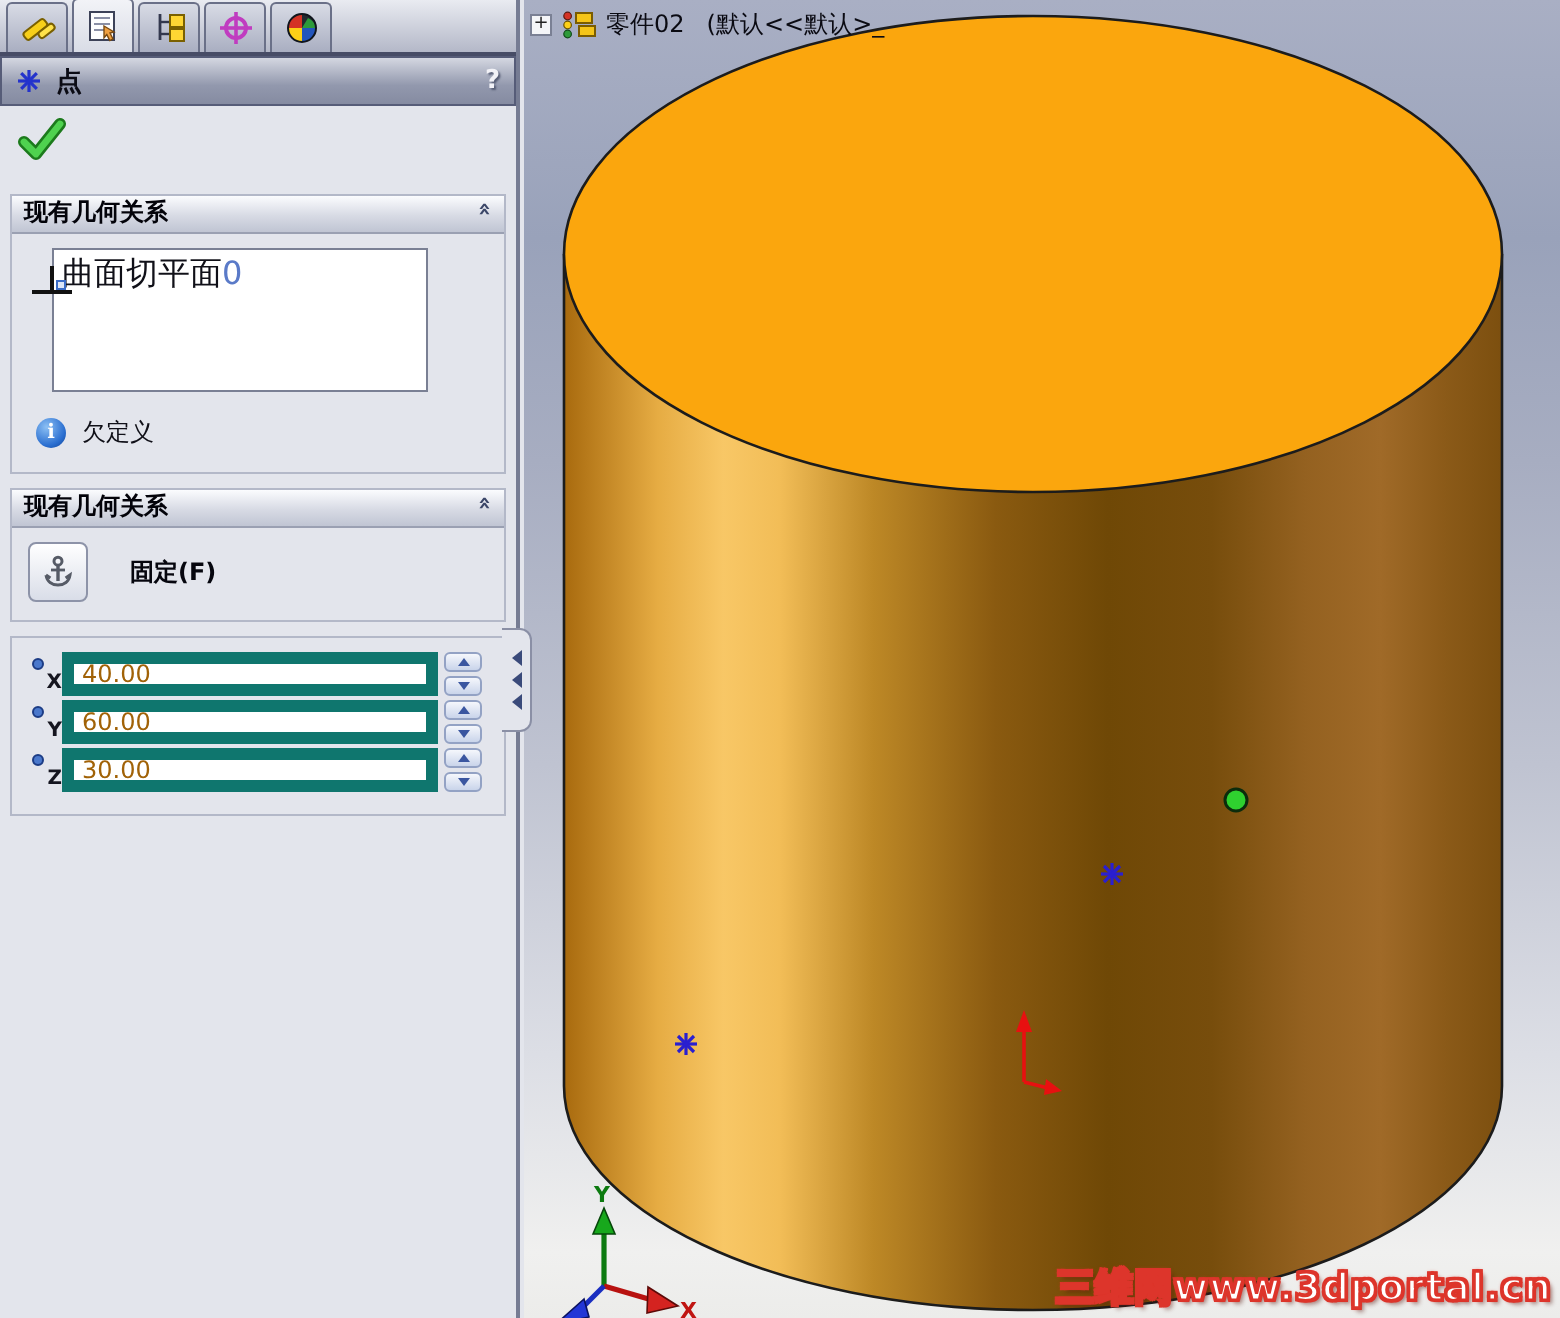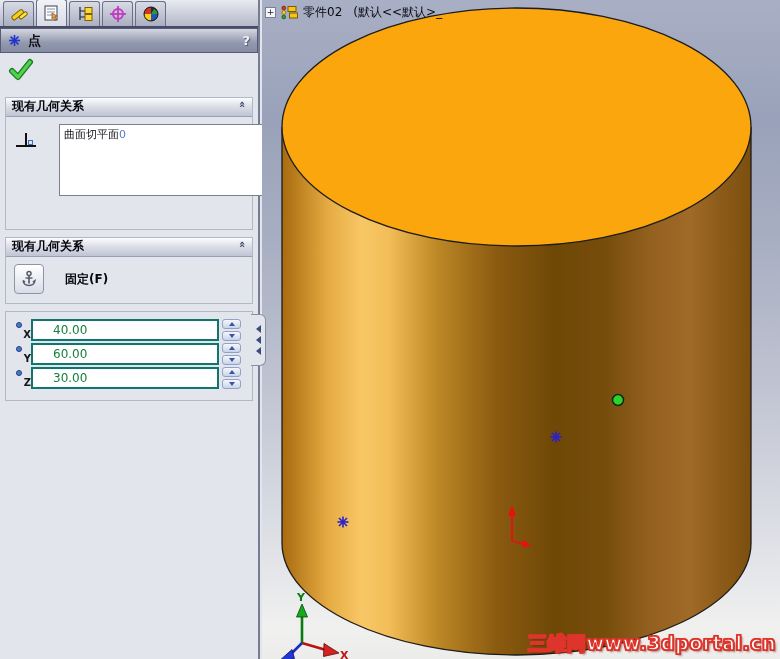--- a/index.html
+++ b/index.html
@@ -35,22 +35,22 @@
   .chevron { margin-left:auto; font-size:11px; color:#3b4668; display:inline-block;
     transform:rotate(90deg); font-weight:bold; }
   .group-body { padding:7px 8px 9px 8px; position:relative; }
 
   .rel-icon { position:absolute; left:10px; top:14px; width:22px; height:16px; }
   .rel-icon .h { position:absolute; left:0; bottom:0; width:20px; height:2px; background:#111; }
   .rel-icon .v { position:absolute; left:9px; bottom:2px; width:2px; height:12px; background:#111; }
   .rel-icon .sq { position:absolute; left:12px; bottom:2px; width:5px; height:5px;
     border:1px solid #3a6cc8; background:#dce6f8; }
 
-  .rel-list { margin-left:45px; width:227px; height:72px; background:#fff;
-    border:1px solid #7a8094; font-size:11px; padding:2px 4px; overflow:hidden; cursor:default; }
+  .rel-list { margin-left:12px; width:188px; height:72px; background:#fff;
+    border:1px solid #7a8094; font-size:16px; padding:2px 4px; overflow:hidden; cursor:default; }
   .rel-item { color:#101018; white-space:nowrap; }
   .rel-item .idx { color:#5a7ac8; }
 
   .status-row { display:flex; align-items:center; gap:8px; margin:12px 0 2px 4px; }
   .info-icon { width:15px; height:15px; border-radius:50%;
     background:radial-gradient(circle at 35% 30%, #8cc0f4, #2a6ed0 65%, #12408f);
     color:#fff; font-size:10px; font-weight:bold; font-family:"DejaVu Serif",serif;
     display:flex; align-items:center; justify-content:center; }
   .info-icon::after { content:"i"; }
   .status-text { font-size:12px; color:#101018; }
@@ -59,22 +59,22 @@
   .fix-btn { width:30px; height:30px; border:1px solid #8d93a8; border-radius:4px;
     background:linear-gradient(#ffffff,#d9dde8); display:flex; align-items:center;
     justify-content:center; cursor:pointer; }
   .fix-label { font-size:12px; font-weight:bold; color:#06060e; }
 
   .param-row { display:flex; align-items:center; margin-bottom:2px; }
   .axis-ico { width:17px; height:20px; position:relative; flex:none; }
   .axis-ico .dot { position:absolute; left:2px; top:2px; width:6px; height:6px;
     border-radius:50%; background:#4a78cc; border:1px solid #1c3c85; }
   .axis-ico .ltr { position:absolute; right:0; bottom:0; font-size:10px; font-weight:bold; color:#15151f; }
-  .param-input { width:188px; height:22px; border:2px solid #0f766e; font-size:12px;
-    padding:0 20px; font-family:"DejaVu Sans","Liberation Sans",sans-serif; background:#fff; color:#15803d; }
+  .param-input { width:188px; height:22px; border:6px solid #0f766e; font-size:12px;
+    padding:0 4px; font-family:"DejaVu Sans","Liberation Sans",sans-serif; background:#fff; color:#a16207; }
   .spin-col { display:flex; flex-direction:column; gap:2px; margin-left:3px; }
   .spin-btn { width:19px; height:10px; border:1px solid #93a2c4; border-radius:3px;
     background:linear-gradient(#f5f7fc,#c9d4ea); display:flex; align-items:center;
     justify-content:center; cursor:pointer; }
   .tri-up { width:0; height:0; border-left:3px solid transparent; border-right:3px solid transparent;
     border-bottom:4px solid #3a56a0; }
   .tri-dn { width:0; height:0; border-left:3px solid transparent; border-right:3px solid transparent;
     border-top:4px solid #3a56a0; }
 
   .flyout-handle { position:absolute; left:251px; top:314px; width:15px; height:52px;
@@ -183,20 +183,24 @@
         <span class="chevron">«</span>
       </div>
       <div class="group-body" style="min-height:112px;">
         <span class="rel-icon">
           <span class="h"></span>
             <span class="v"></span>
             <span class="sq"></span>
         </span>
         <div class="rel-list">
           <div class="rel-item"><span>曲面切平面</span><span class="idx">0</span></div>
+        </div>
+        <div class="status-row">
+          <span class="info-icon"></span>
+          <span class="status-text">欠定义</span>
         </div>
       </div>
     </div>
 
     <div class="group">
       <div class="group-header">
         <span class="group-title">现有几何关系</span>
         <span class="chevron">«</span>
       </div>
       <div class="group-body">

